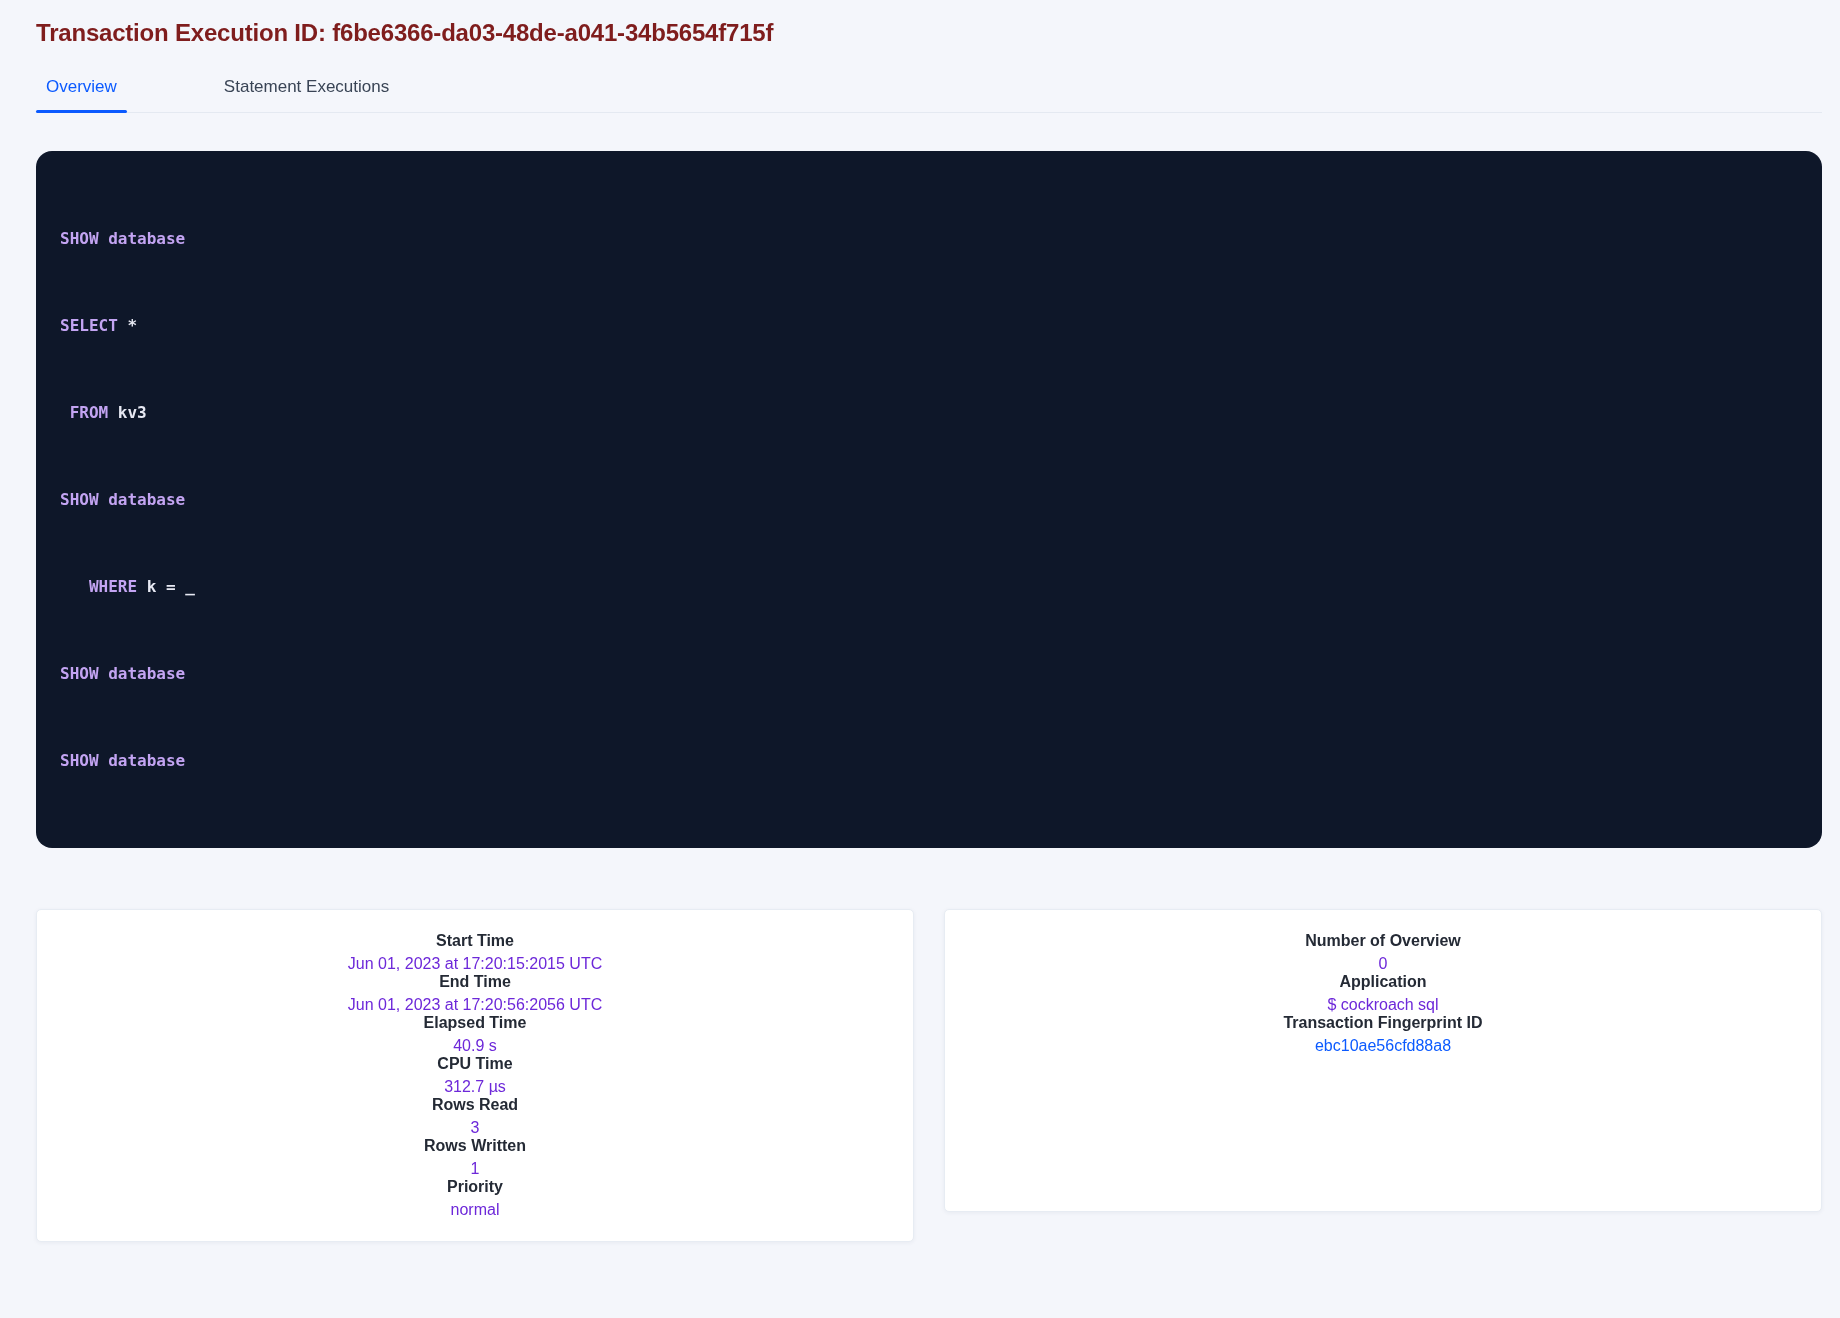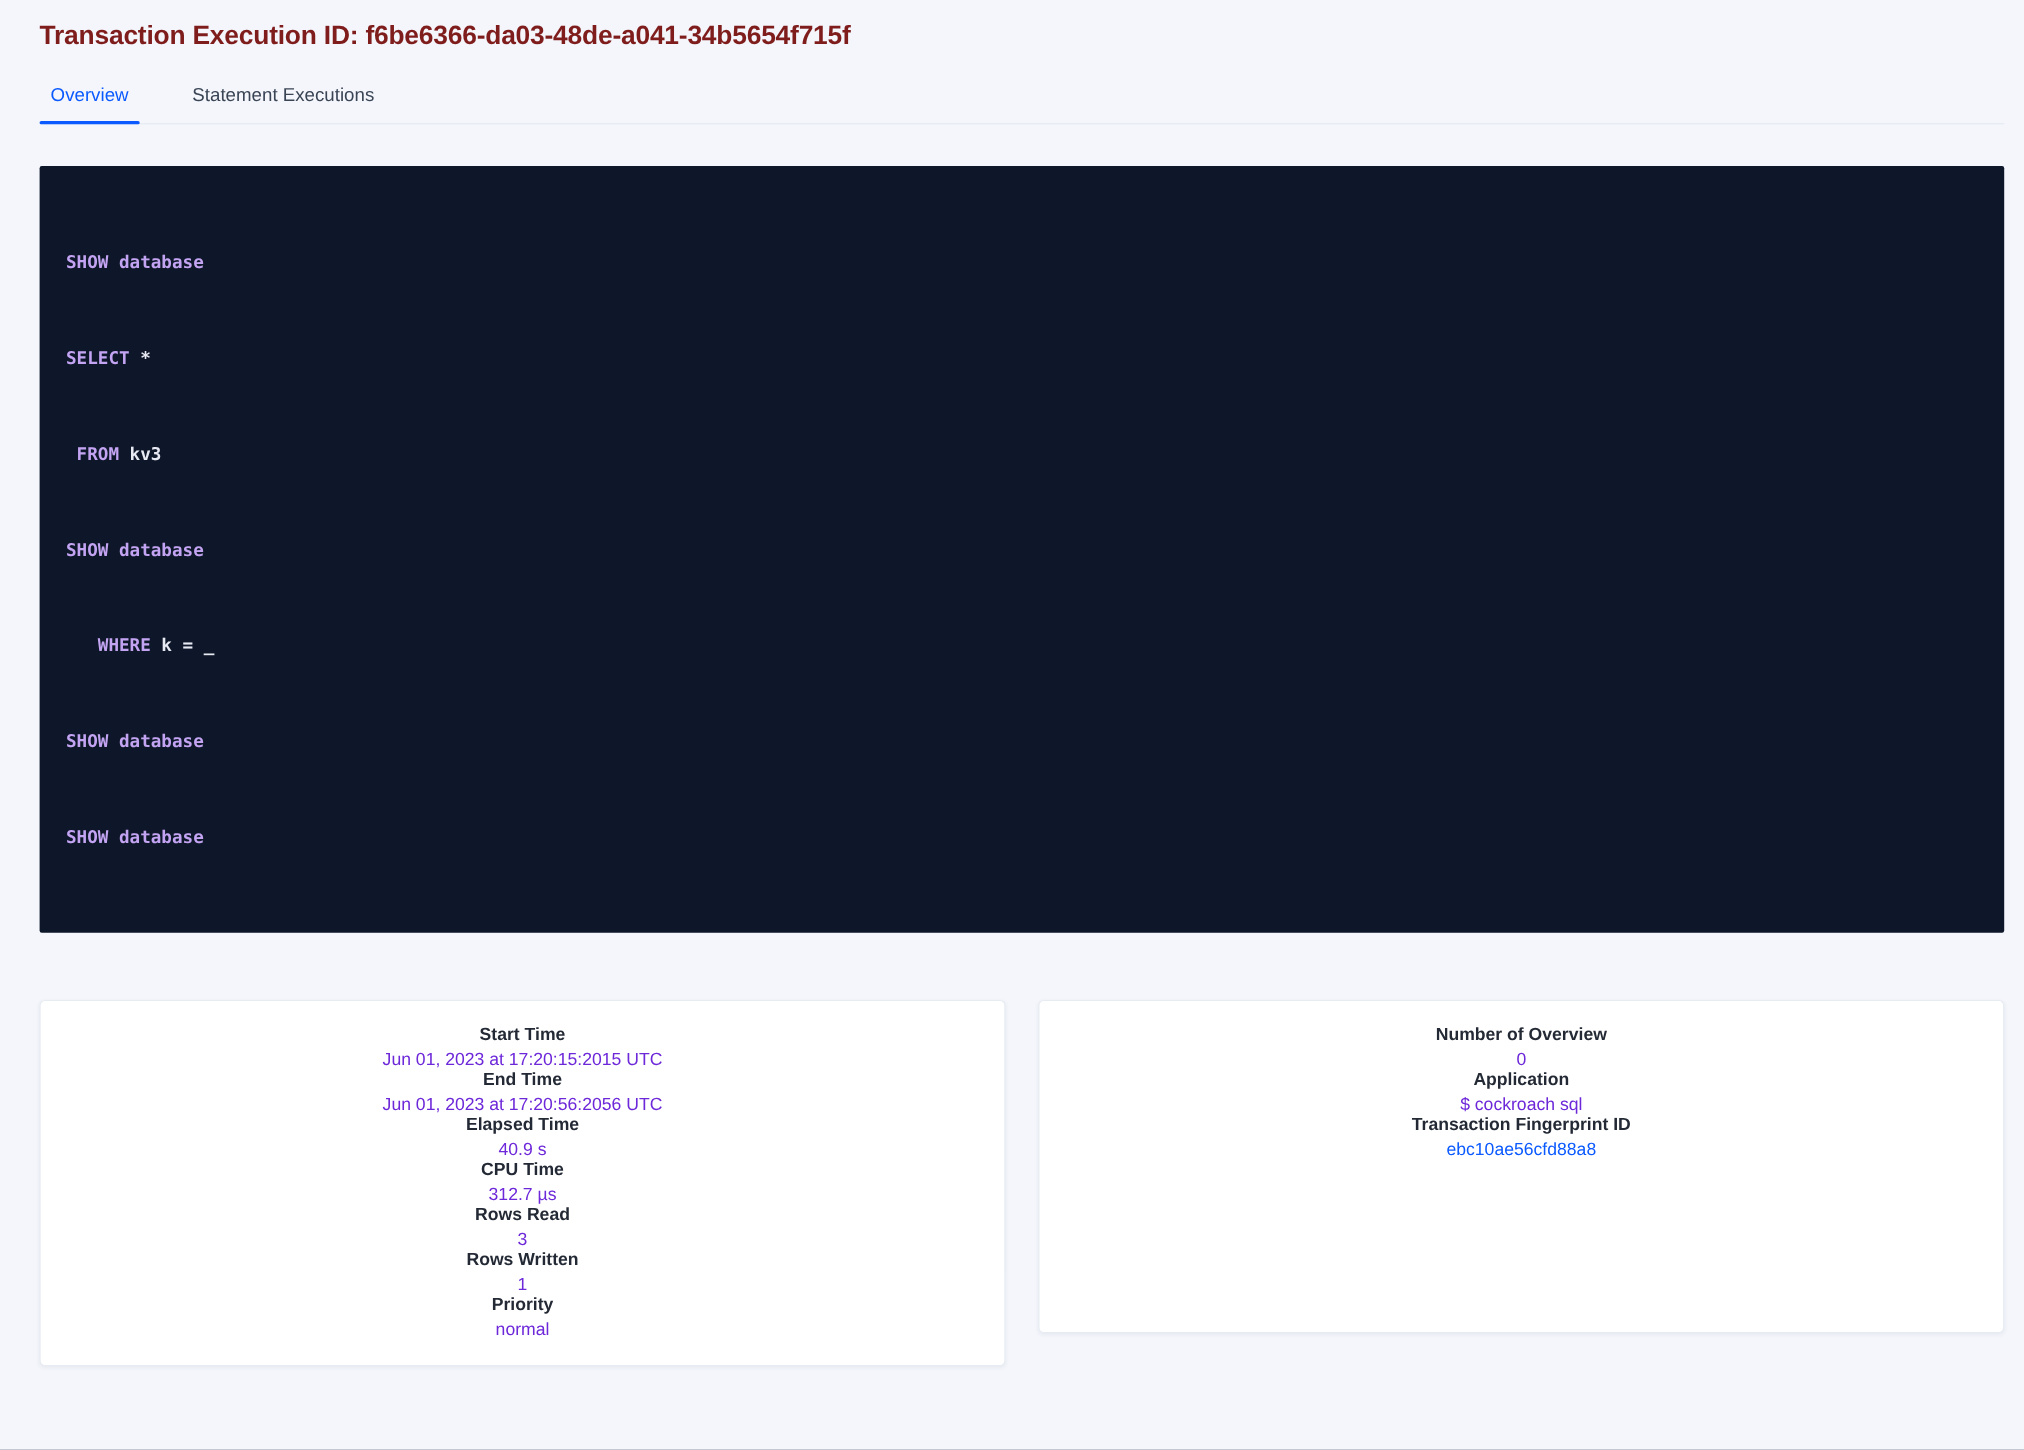--- a/index.html
+++ b/index.html
@@ -11,36 +11,36 @@
     color: #394455;
   }
   .page { padding: 16px 18px 0 36px; width: 1840px; }
 
   
   .page-title {
     margin: 0; font-size: 24px; line-height: 33px; font-weight: 700;
     color: #7f1d1d; letter-spacing: -0.2px;
   }
   .tabs {
-    display: flex; gap: 38px; margin-top: 20px;
+    display: flex; gap: 87px; margin-top: 20px;
     border-bottom: 1px solid #e4e9f1;
   }
   .tab {
     position: relative; padding: 8px 10px 15px; font-size: 17px; line-height: 20px;
     color: #394455; cursor: pointer;
   }
   .tab.active { color: #0b5aff; }
   .tab.active::after {
     content: ""; position: absolute; left: 0; right: 0; bottom: -1px;
     height: 3px; background: #0b5aff; border-radius: 2px;
   }
 
   
   .sql-box {
-    margin-top: 38px; background: #0e1729; border-radius: 2px;
+    margin-top: 38px; background: #0e1729; border-radius: 16px;
     padding: 15px 24px; white-space: pre;
     font-family: "DejaVu Sans Mono", "Liberation Mono", monospace;
     font-size: 16px; line-height: 29px; font-weight: 700;
   }
   .sql-kw { color: #c3a4f2; }
   .sql-id { color: #e7e9f3; }
 
   
   .card {
     background: #ffffff; border: 1px solid #e7ecf3; border-radius: 5px;

